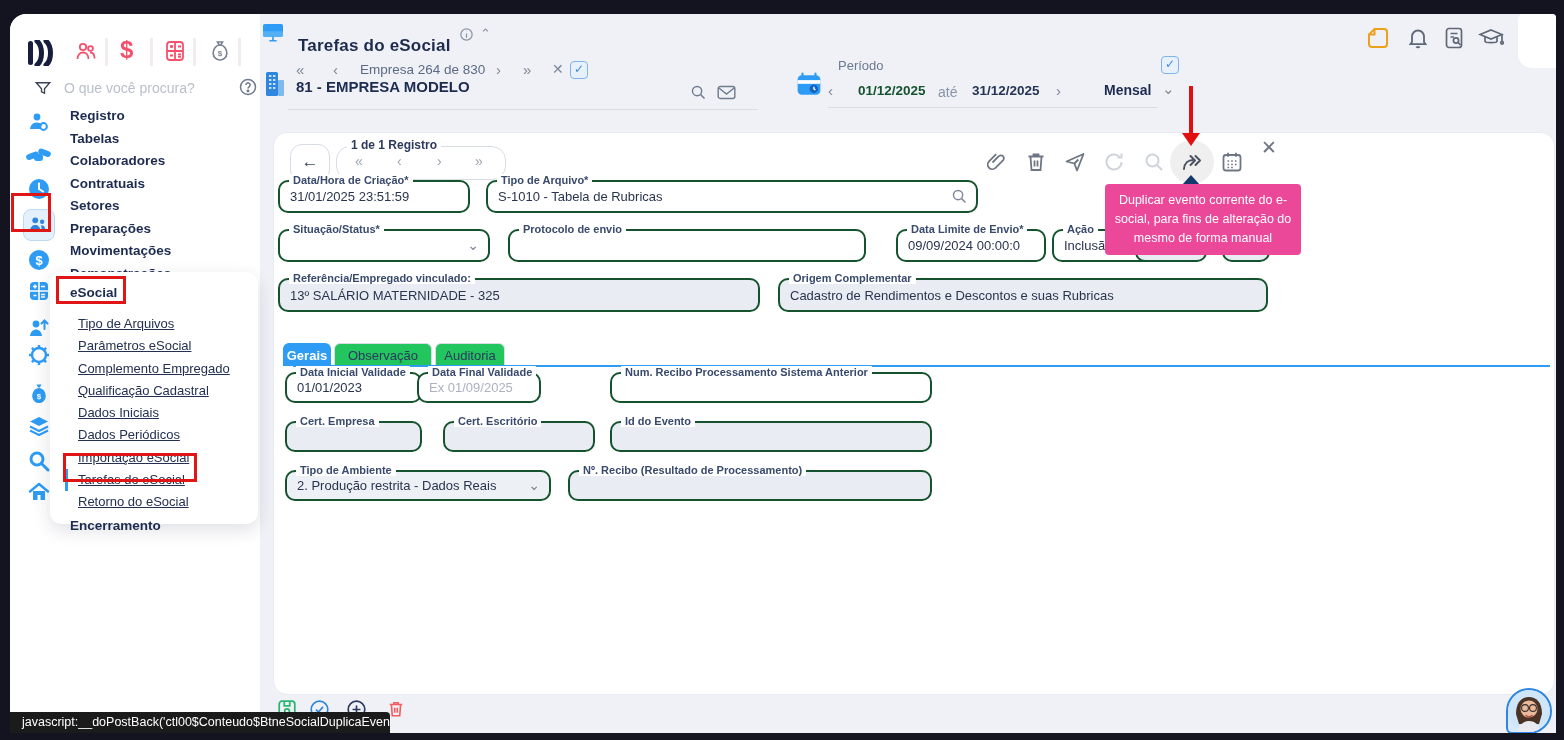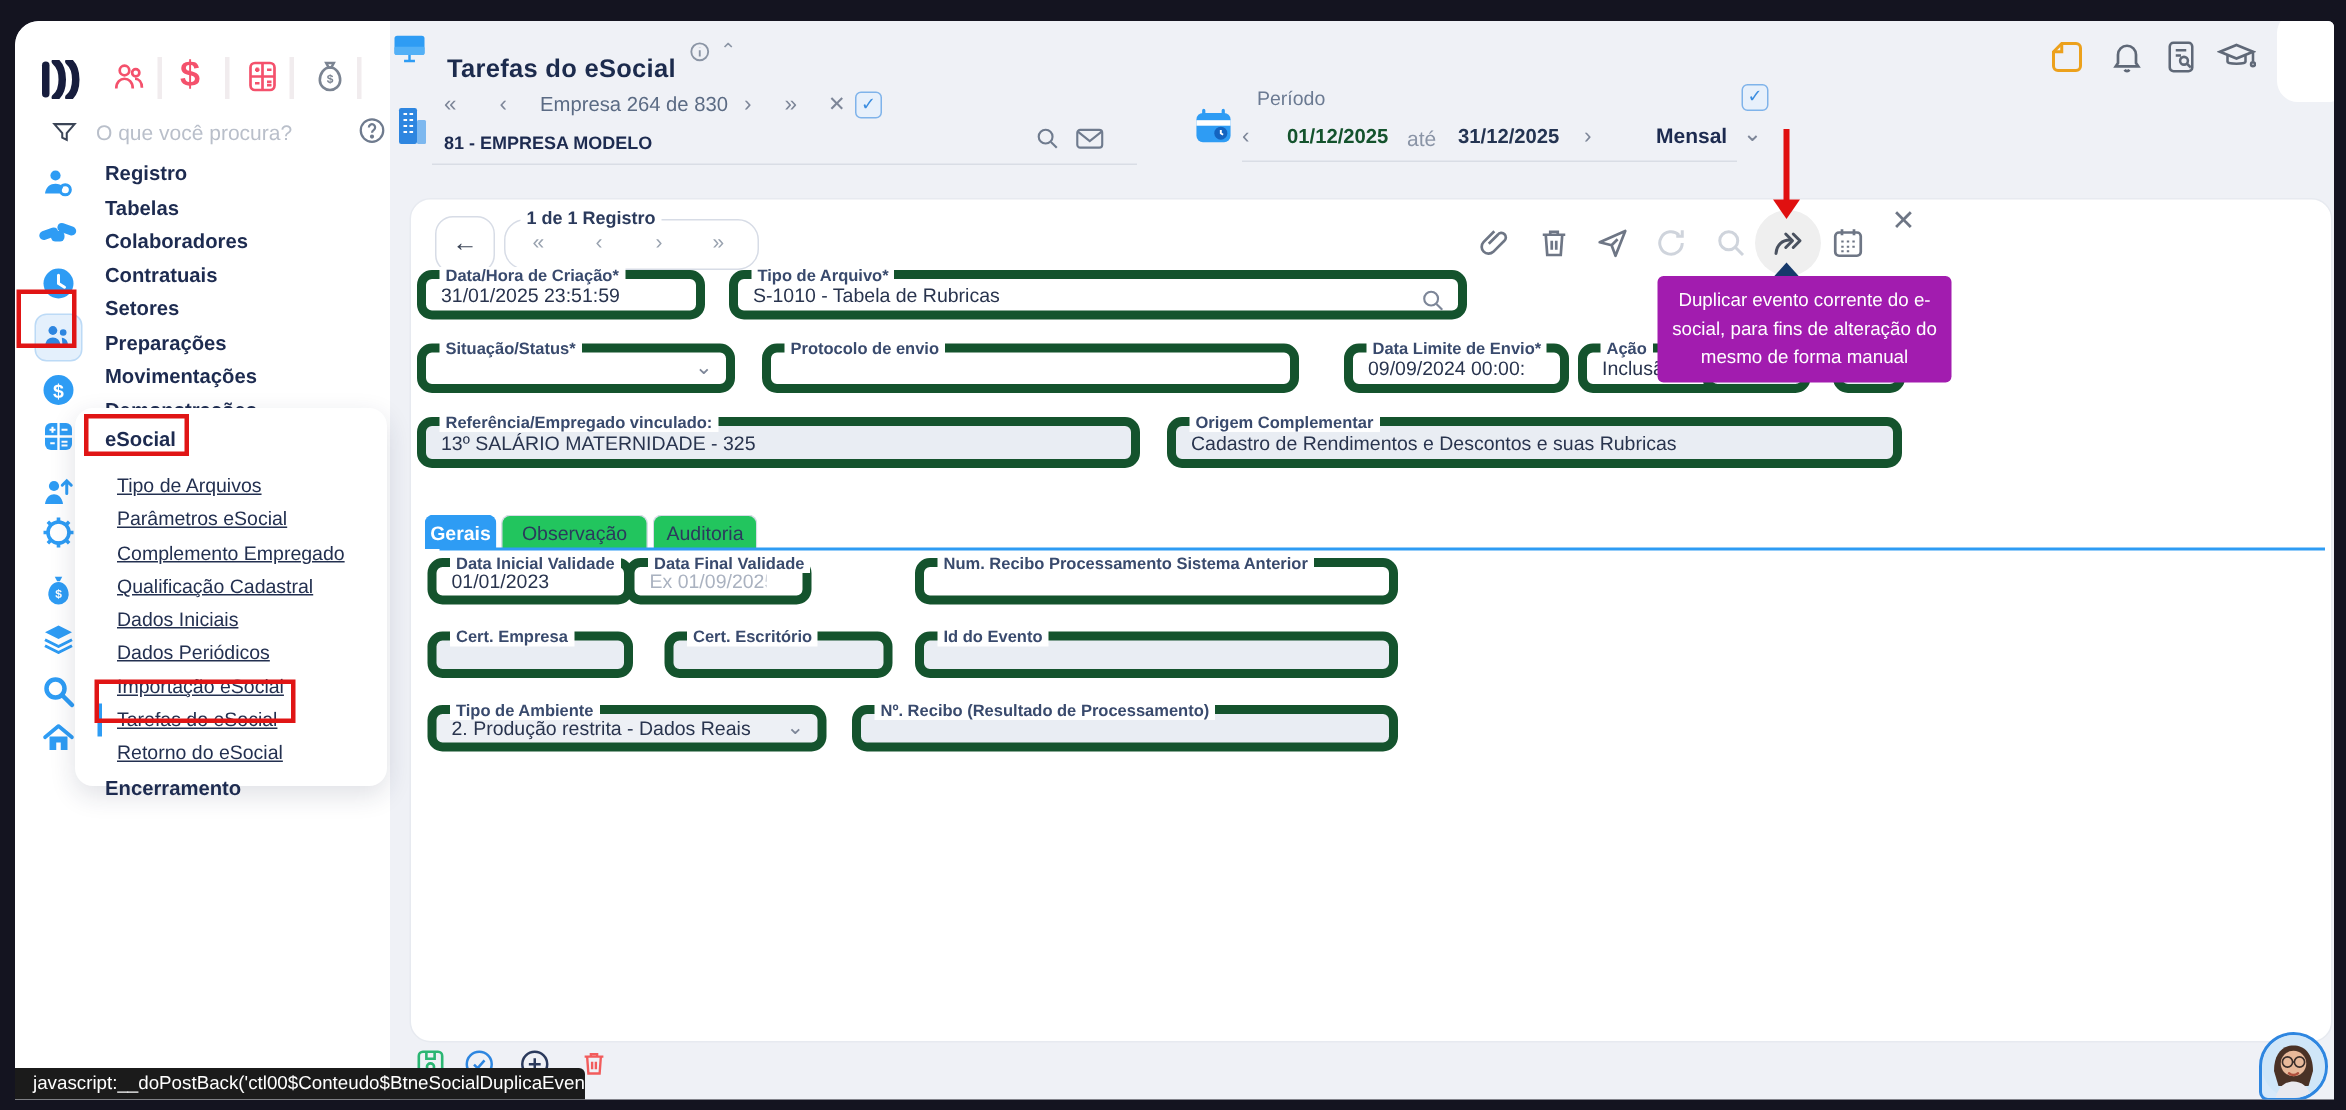--- a/index.html
+++ b/index.html
@@ -30,40 +30,40 @@
   
   .page-title{position:absolute;left:288px;top:22px;font-size:17px;font-weight:bold;color:#1c2b4d;letter-spacing:.2px;}
   .nav-ch{color:#7d8698;font-size:15px;cursor:pointer;}
   .cb{position:absolute;width:16px;height:16px;border-radius:4px;background:#e7f0fb;border:1px solid #7fb3ea;
       color:#3b8de0;font-size:12px;line-height:15px;text-align:center;cursor:pointer;}
   .hline{position:absolute;height:1px;background:#d9dde5;}
   
   .panel{position:absolute;left:263px;top:118px;width:1282px;height:563px;background:#fff;border:1px solid #e7eaf0;
          border-radius:14px;box-sizing:border-box;}
   
-  .fs{position:absolute;border:6px solid #14532d;border-radius:10px;background:#fff;box-sizing:border-box;}
+  .fs{position:absolute;border:2px solid #14532d;border-radius:10px;background:#fff;box-sizing:border-box;}
   .fs>label{position:absolute;top:-8px;left:9px;background:#fff;padding:0 4px;font-size:11px;font-weight:bold;
             color:#394a6d;white-space:nowrap;}
   .fs>.val{position:absolute;left:10px;right:24px;top:0;bottom:0;display:flex;align-items:center;
            font-size:13px;color:#29344e;white-space:nowrap;overflow:hidden;}
   .fs.dis{background:#e9edf3;}
   .fs .chev{position:absolute;right:9px;top:50%;transform:translateY(-58%);color:#7d8698;font-size:14px;}
   .fs .fsearch{position:absolute;right:8px;top:6px;}
   .ph{color:#aab2c0 !important;}
   
   .backbtn{position:absolute;left:280px;top:130px;width:38px;height:36px;border:1px solid #d7dce6;border-radius:12px;
            background:#fff;color:#3a4456;font-size:17px;text-align:center;line-height:34px;cursor:pointer;}
   .recbox{position:absolute;left:326px;top:132px;width:168px;height:32px;border:1px solid #d7dce6;border-radius:14px;background:#fff;}
   .recbox>label{position:absolute;top:-9px;left:10px;background:#fff;padding:0 4px;font-size:12px;font-weight:bold;color:#2b3a5c;white-space:nowrap;}
   .recbox .ch{position:absolute;top:6px;color:#9aa3b0;font-size:14px;cursor:pointer;}
   
   .tbi{position:absolute;top:136px;width:24px;height:24px;cursor:pointer;}
   .hovcirc{position:absolute;left:1160px;top:126px;width:44px;height:44px;border-radius:50%;background:#efefef;}
   
-  .tooltip{position:absolute;left:1095px;top:170px;width:180px;background:#a21caf;color:#fff;border-radius:4px;
+  .tooltip{position:absolute;left:1095px;top:170px;width:180px;background:#ec4899;color:#fff;border-radius:4px;
            padding:7px 8px;font-size:12.5px;line-height:19px;text-align:center;z-index:50;}
   .tooltip-arrow{position:absolute;left:1172px;top:161px;width:0;height:0;border-left:9px solid transparent;
                  border-right:9px solid transparent;border-bottom:10px solid #16396b;z-index:50;}
   
   .redarrow-line{position:absolute;left:1179px;top:72px;width:4px;height:48px;background:#e01010;z-index:45;}
   .redarrow-head{position:absolute;left:1172px;top:119px;width:0;height:0;border-left:9px solid transparent;
                  border-right:9px solid transparent;border-top:13px solid #e01010;z-index:45;}
   
   .tab{position:absolute;top:329px;height:23px;line-height:23px;text-align:center;font-size:13px;color:#2b3a5c;
        background:#22c55e;border:1px solid #d7dce6;border-bottom:none;border-radius:6px 6px 0 0;cursor:pointer;box-sizing:border-box;}
@@ -229,21 +229,21 @@
       <rect x="14" y="10" width="6" height="16" rx="1" fill="#7db8ef"></rect>
       <path d="M5 6h2.4M9 6h2.4M5 10h2.4M9 10h2.4M5 14h2.4M9 14h2.4M5 18h2.4M9 18h2.4" stroke="#fff" stroke-width="1.4"></path>
     </svg>
     <span class="abs nav-ch" style="left:286px;top:47px">«</span>
     <span class="abs nav-ch" style="left:323px;top:47px">‹</span>
     <span class="abs" style="left:350px;top:48px;font-size:13.5px;color:#5b6b84">Empresa 264 de 830</span>
     <span class="abs nav-ch" style="left:486px;top:47px">›</span>
     <span class="abs nav-ch" style="left:513px;top:47px">»</span>
     <span class="abs nav-ch" style="left:542px;top:47px;font-size:14px">✕</span>
     <div class="cb" style="left:560px;top:47px">✓</div>
-    <div class="abs bold navy" style="left:286px;top:74px;font-size:12px">81 - EMPRESA MODELO</div>
+    <div class="abs bold navy" style="left:286px;top:64px;font-size:15px">81 - EMPRESA MODELO</div>
     <svg class="abs" style="left:680px;top:70px" width="17" height="17" viewBox="0 0 24 24" fill="none" stroke="#6f7b8e" stroke-width="2">
       <circle cx="10" cy="10" r="6.5"></circle>
         <path d="M15 15l5.5 5.5"></path>
     </svg>
     <svg class="abs" style="left:707px;top:71px" width="19" height="15" viewBox="0 0 24 18" fill="none" stroke="#6f7b8e" stroke-width="1.8">
       <rect x="1.5" y="1.5" width="21" height="15" rx="2.5"></rect>
         <path d="M2 3l10 8 10-8"></path>
     </svg>
     <div class="hline" style="left:278px;top:95px;width:470px"></div>
 

